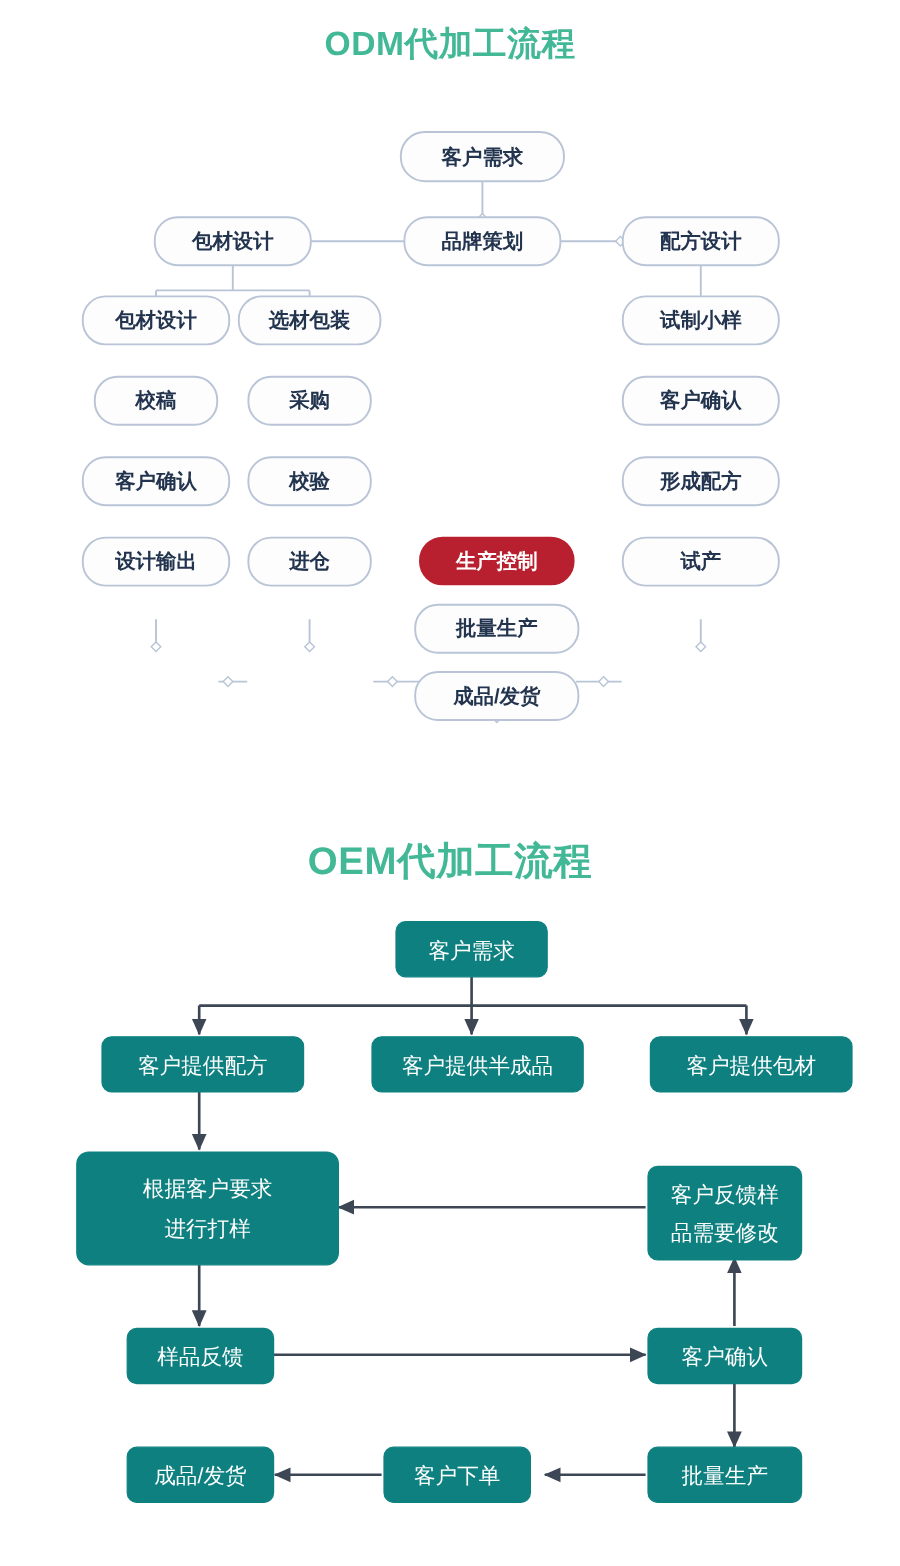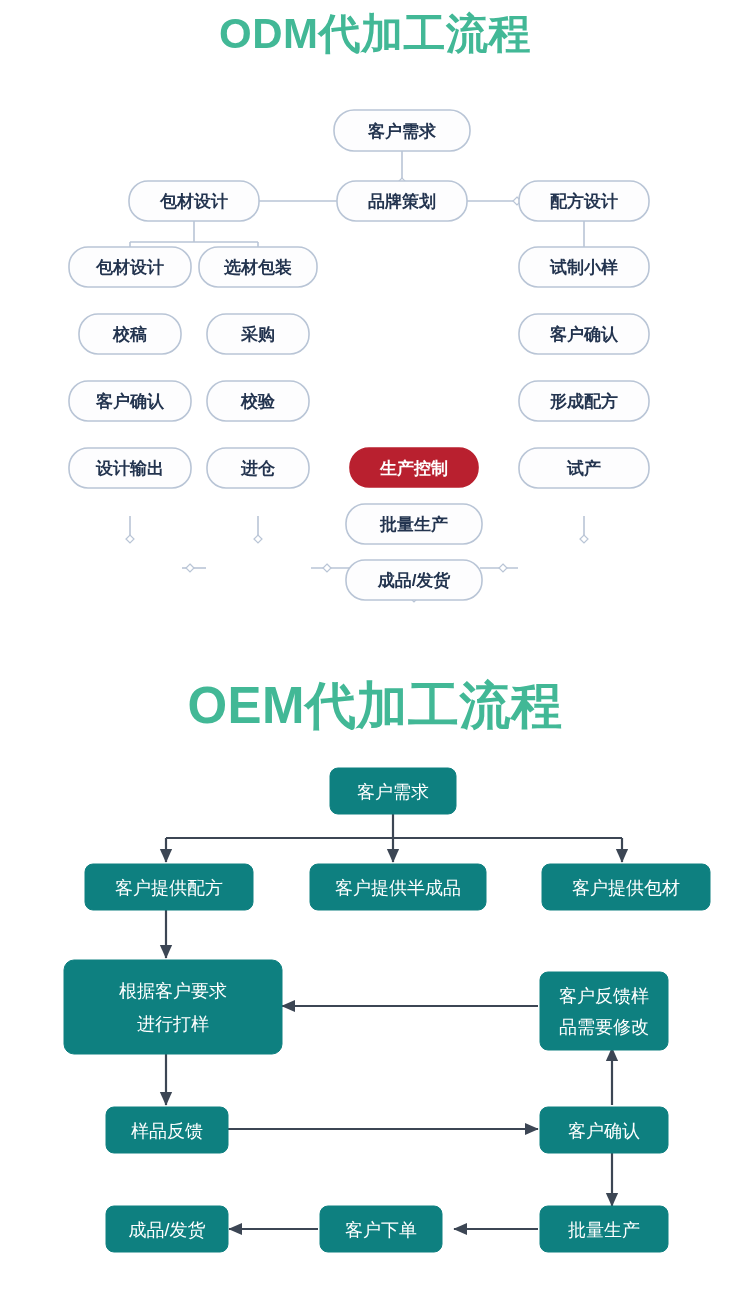--- a/index.html
+++ b/index.html
@@ -22,22 +22,22 @@
   .section-title {
     position: absolute;
     left: 0;
     width: 750px;
     text-align: center;
     font-weight: bold;
     letter-spacing: 0.5px;
     color: #42b896;
     white-space: nowrap;
   }
-  #odm-title { top: 6px; font-size: 42px; }
-  #oem-title { top: 672px; font-size: 51px; }
+  #odm-title { top: 18px; font-size: 28px; }
+  #oem-title { top: 696px; font-size: 32px; }
 
   .chart-svg {
     position: absolute;
     left: 0;
   }
   #odm-chart { top: 96px; }
   #oem-chart { top: 748px; }
 
   
   .odm-node-rect {

